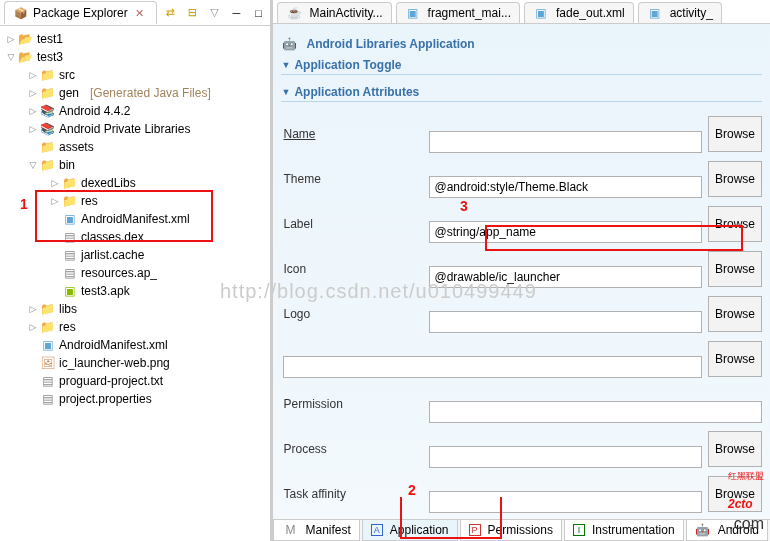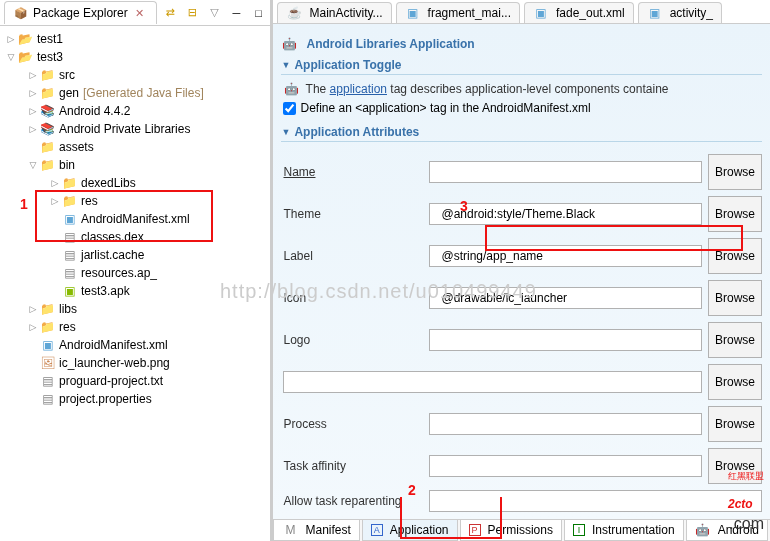--- a/index.html
+++ b/index.html
@@ -31,21 +31,21 @@
 .editor-body { flex: 1; background: linear-gradient(#eaf4fb, #f3f9fd); padding: 8px 8px 0 8px; overflow: hidden; position: relative; }
 .form-title { color: #3972aa; font-weight: bold; font-size: 15px; margin: 4px 0 6px 0; display: flex; align-items: center; gap: 6px; }
 .section { margin: 4px 0 10px 0; }
 .section-head { color: #3972aa; font-size: 12px; font-weight: bold; display: flex; align-items: center; gap: 4px; border-bottom: 1px solid #b9d6e8; padding-bottom: 2px; }
 .section-body { padding: 6px 0 0 2px; }
 .desc { color: #333; margin-bottom: 4px; }
 .link { color: #2860aa; text-decoration: underline; cursor: pointer; }
 .checkbox-row { display: flex; align-items: center; gap: 4px; margin-top: 4px; }
 .form-row { display: flex; align-items: center; margin: 6px 0; gap: 6px; }
 .form-label { width: 140px; color: #333; }
-.form-input { flex: 1; height: 22px; border: 1px solid #b1b1b1; background: #fff; padding: 2px 11px; }
+.form-input { flex: 1; height: 22px; border: 1px solid #b1b1b1; background: #fff; padding: 2px 4px; margin-top: 17px; }
 .browse-btn { height: 36px; border: 1px solid #b1b1b1; background: #f3f3f3; padding: 0 6px; }
 
 .bottom-tabs { height: 22px; display: flex; border-top: 1px solid #ccc; background: #f6f6f6; }
 .btab { border: 1px solid #ccc; border-top: none; padding: 2px 8px; display: flex; align-items: center; gap: 4px; background: #fff; margin-right: 2px; }
 .btab.active { background: #eaf4fb; }
 
 .red-box { position: absolute; border: 2px solid #e11; pointer-events: none; }
 .red-label { position: absolute; color: #e11; font-weight: bold; font-size: 14px; }
 .watermark { position: absolute; color: #ccc; font-size: 20px; letter-spacing: 1px; pointer-events: none; }
 .logo2cto { position: absolute; right: 6px; bottom: 8px; font-weight: bold; font-style: italic; font-size: 28px; color: #e11; }
@@ -84,21 +84,21 @@
     </div>
     <div class="tree-row" style="padding-left:24px">
       <span class="tw arrow-head">▷</span>
       <span class="ic pkg">📁</span>
       <span class="tree-label">src</span>
     </div>
     <div class="tree-row" style="padding-left:24px">
       <span class="tw arrow-head">▷</span>
       <span class="ic pkg">📁</span>
       <span class="tree-label">gen</span>
-      <span class="gen-note" style="margin-left:4px">[Generated Java Files]</span>
+      <span class="gen-note" style="margin-left:11px">[Generated Java Files]</span>
     </div>
     <div class="tree-row" style="padding-left:24px">
       <span class="tw arrow-head">▷</span>
       <span class="ic lib">📚</span>
       <span class="tree-label">Android 4.4.2</span>
     </div>
     <div class="tree-row" style="padding-left:24px">
       <span class="tw arrow-head">▷</span>
       <span class="ic lib">📚</span>
       <span class="tree-label">Android Private Libraries</span>
@@ -195,30 +195,20 @@
     <div class="form-title">
       <span class="ic" style="color:#8bc34a">🤖</span>
       <span>Android Libraries Application</span>
     </div>
 
     <div class="section">
       <div class="section-head">
           <span class="arrow-head">▼</span>
           <span>Application Toggle</span>
         </div>
-      <div class="section-body">
-        <div class="desc">
-          <span class="ic" style="color:#8bc34a">🤖</span>
-          <span>The </span><span class="link">application</span><span> tag describes application-level components containe</span>
-        </div>
-        <div class="checkbox-row">
-          <input type="checkbox" checked="" style="">
-          <span>Define an &lt;application&gt; tag in the AndroidManifest.xml</span>
-        </div>
-      </div>
     </div>
 
     <div class="section">
       <div class="section-head">
           <span class="arrow-head">▼</span>
           <span>Application Attributes</span>
         </div>
       <div class="section-body">
 
         <div class="form-row">
@@ -242,20 +232,24 @@
           <button class="browse-btn">Browse</button>
         </div>
         <div class="form-row">
           <span class="form-label">Logo</span>
           <input class="form-input" value="" style="">
           <button class="browse-btn">Browse</button>
         </div>
         <div class="form-row">
           <input class="form-input" value="" style="">
           <button class="browse-btn">Browse</button>
+        </div>
+        <div class="form-row">
+          <span class="form-label">Permission</span>
+          <input class="form-input" value="" style="">
         </div>
         <div class="form-row">
           <span class="form-label">Process</span>
           <input class="form-input" value="" style="">
           <button class="browse-btn">Browse</button>
         </div>
         <div class="form-row">
           <span class="form-label">Task affinity</span>
           <input class="form-input" value="" style="">
           <button class="browse-btn">Browse</button>

